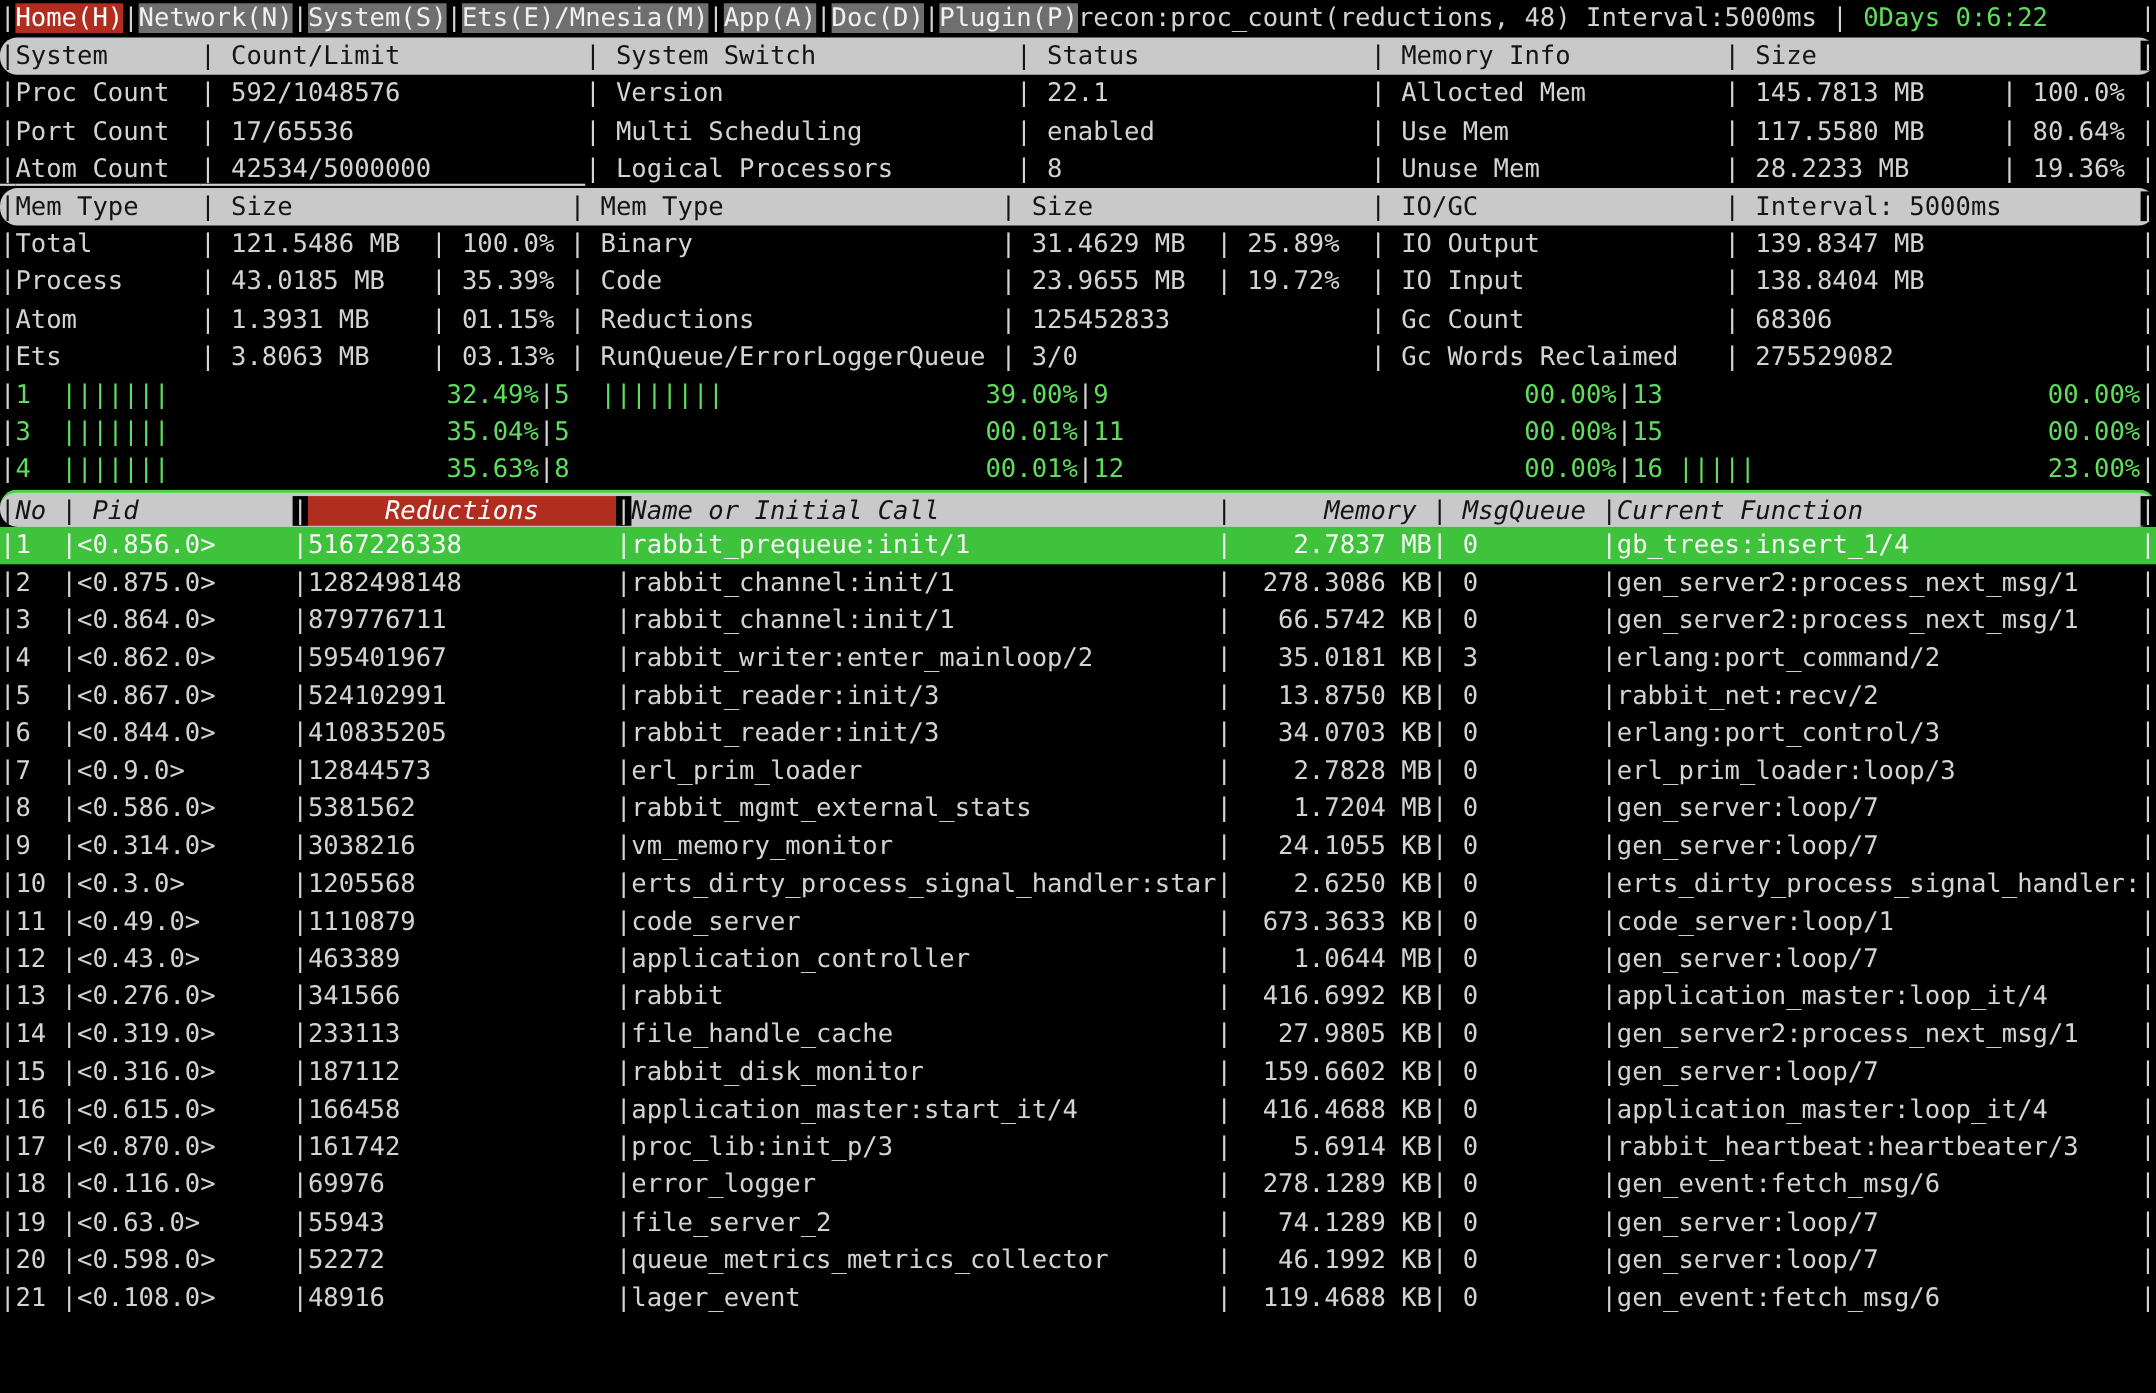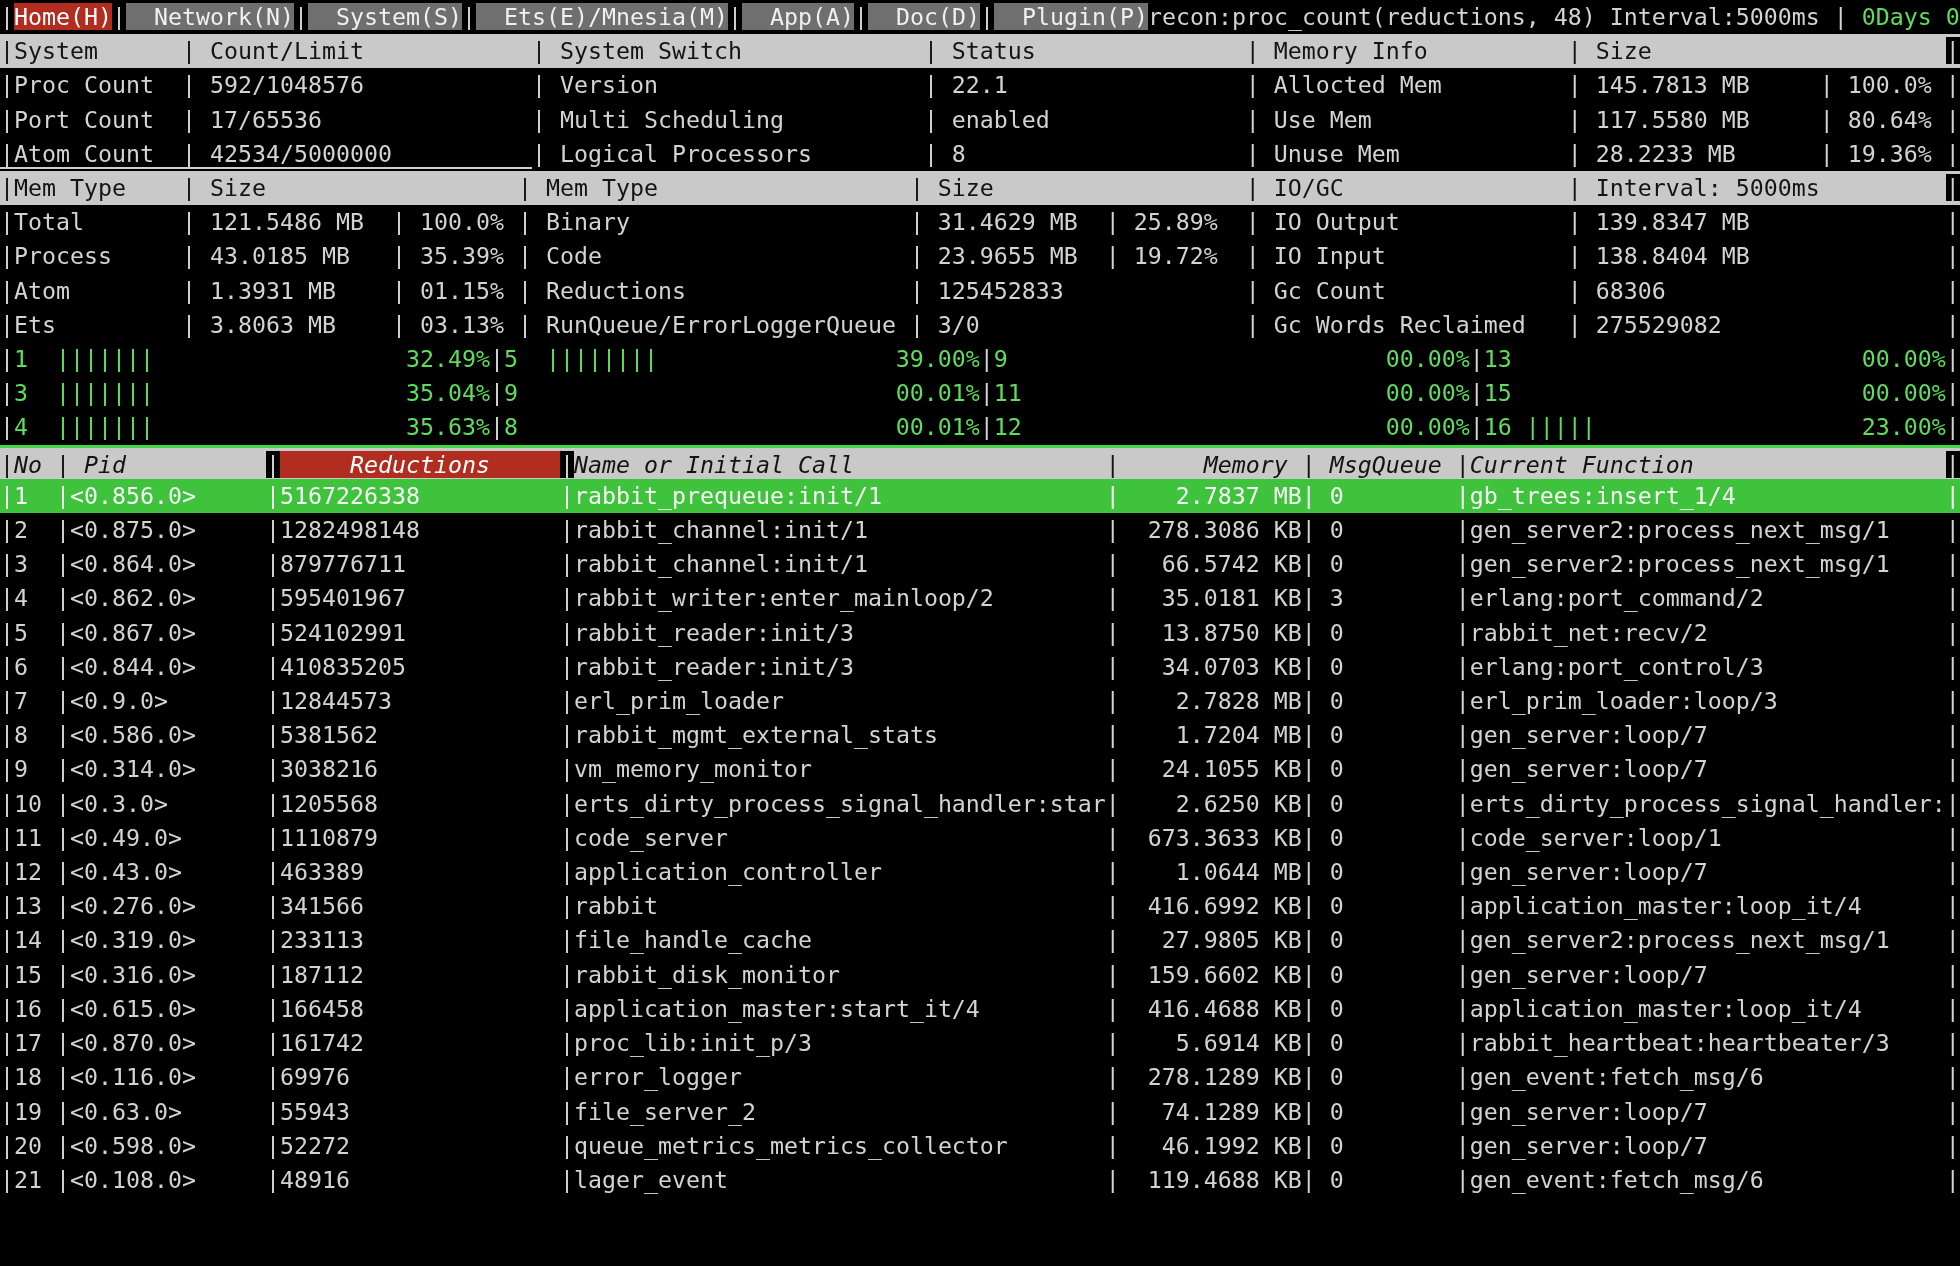--- a/index.html
+++ b/index.html
@@ -26,24 +26,24 @@
     font-size:23.25px;
     color:var(--fg);
   }
   .r{
     height:34.216px;
     line-height:34.216px;
     white-space:pre;
     box-sizing:border-box;
   }
   .r span{white-space:pre;}
-  .tab{background:var(--tab-bg);color:var(--tab-fg);padding-left:28px;}
+  .tab{background:var(--tab-bg);color:var(--tab-fg);}
   .tab-active{background:var(--red);color:var(--red-fg);text-align:right;}
   .green{color:var(--green);text-align:center;}
-  .hrow{background:var(--hdr-bg);color:var(--hdr-fg);}
+  .hrow{background:var(--hdr-bg);color:var(--hdr-fg);border-radius:16px;}
   .wpipe{background:var(--bg);color:var(--fg);}
   .sort{background:var(--red);color:var(--red-fg);}
   .sel{background:var(--sel-bg);}
   .sel span{color:var(--sel-fg);}
   .ul{border-bottom:2px solid #cfcfcf;}
   .topline{border-top:3px solid var(--line);font-style:italic;}
 </style>
 </head>
 <body>
 
@@ -52,21 +52,21 @@
     <div class="r hrow"><span>|System      </span><span>| Count/Limit            </span><span>| System Switch             </span><span>| Status               </span><span>| Memory Info          </span><span>| Size                     </span><span class="wpipe">|</span></div>
     <div class="r"><span>|</span><span>Proc Count  </span><span>| 592/1048576            </span><span>| Version                   </span><span>| 22.1                 </span><span>| Allocted Mem         </span><span>| 145.7813 MB     </span><span>| 100.0% </span><span>|</span></div>
     <div class="r"><span>|</span><span>Port Count  </span><span>| 17/65536               </span><span>| Multi Scheduling          </span><span>| enabled              </span><span>| Use Mem              </span><span>| 117.5580 MB     </span><span>| 80.64% </span><span>|</span></div>
     <div class="r"><span class="ul">|</span><span class="ul">Atom Count  </span><span class="ul">| 42534/5000000          </span><span>| Logical Processors        </span><span>| 8                    </span><span>| Unuse Mem            </span><span>| 28.2233 MB      </span><span>| 19.36% </span><span>|</span></div>
     <div class="r hrow"><span>|Mem Type    </span><span>| Size                  </span><span>| Mem Type                  </span><span>| Size                  </span><span>| IO/GC                </span><span>| Interval: 5000ms         </span><span class="wpipe">|</span></div>
     <div class="r"><span>|</span><span>Total       </span><span>| 121.5486 MB  </span><span>| 100.0% </span><span>| Binary                    </span><span>| 31.4629 MB  </span><span>| 25.89%  </span><span>| IO Output            </span><span>| 139.8347 MB              </span><span>|</span></div>
     <div class="r"><span>|</span><span>Process     </span><span>| 43.0185 MB   </span><span>| 35.39% </span><span>| Code                      </span><span>| 23.9655 MB  </span><span>| 19.72%  </span><span>| IO Input             </span><span>| 138.8404 MB              </span><span>|</span></div>
     <div class="r"><span>|</span><span>Atom        </span><span>| 1.3931 MB    </span><span>| 01.15% </span><span>| Reductions                </span><span>| 125452833             </span><span>| Gc Count             </span><span>| 68306                    </span><span>|</span></div>
     <div class="r"><span>|</span><span>Ets         </span><span>| 3.8063 MB    </span><span>| 03.13% </span><span>| RunQueue/ErrorLoggerQueue </span><span>| 3/0                   </span><span>| Gc Words Reclaimed   </span><span>| 275529082                </span><span>|</span></div>
     <div class="r"><span>|</span><span class="green">1  |||||||                  32.49%</span><span>|</span><span class="green">5  ||||||||                 39.00%</span><span>|</span><span class="green">9                           00.00%</span><span>|</span><span class="green">13                         00.00%</span><span>|</span></div>
-    <div class="r"><span>|</span><span class="green">3  |||||||                  35.04%</span><span>|</span><span class="green">9                           00.01%</span><span>|</span><span class="green">11                          00.00%</span><span>|</span><span class="green">15                         00.00%</span><span>|</span></div>
+    <div class="r"><span>|</span><span class="green">3  |||||||                  35.04%</span><span>|</span><span class="green">5                           00.01%</span><span>|</span><span class="green">11                          00.00%</span><span>|</span><span class="green">15                         00.00%</span><span>|</span></div>
     <div class="r"><span>|</span><span class="green">4  |||||||                  35.63%</span><span>|</span><span class="green">8                           00.01%</span><span>|</span><span class="green">12                          00.00%</span><span>|</span><span class="green">16 |||||                   23.00%</span><span>|</span></div>
     <div class="r hrow topline"><span>|No | Pid          </span><span class="wpipe">|</span><span class="sort">     Reductions     </span><span class="wpipe">|</span><span>Name or Initial Call                  </span><span>|      Memory </span><span>| MsgQueue </span><span>|Current Function                  </span><span class="wpipe">|</span></div>
     <div class="r sel"><span>|</span><span>1  </span><span>|</span><span>&lt;0.856.0&gt;     </span><span>|</span><span>5167226338          </span><span>|</span><span>rabbit_prequeue:init/1                </span><span>|</span><span>    2.7837 MB</span><span>|</span><span> 0        </span><span>|</span><span>gb_trees:insert_1/4               </span><span>|</span></div>
     <div class="r"><span>|</span><span>2  </span><span>|</span><span>&lt;0.875.0&gt;     </span><span>|</span><span>1282498148          </span><span>|</span><span>rabbit_channel:init/1                 </span><span>|</span><span>  278.3086 KB</span><span>|</span><span> 0        </span><span>|</span><span>gen_server2:process_next_msg/1    </span><span>|</span></div>
     <div class="r"><span>|</span><span>3  </span><span>|</span><span>&lt;0.864.0&gt;     </span><span>|</span><span>879776711           </span><span>|</span><span>rabbit_channel:init/1                 </span><span>|</span><span>   66.5742 KB</span><span>|</span><span> 0        </span><span>|</span><span>gen_server2:process_next_msg/1    </span><span>|</span></div>
     <div class="r"><span>|</span><span>4  </span><span>|</span><span>&lt;0.862.0&gt;     </span><span>|</span><span>595401967           </span><span>|</span><span>rabbit_writer:enter_mainloop/2        </span><span>|</span><span>   35.0181 KB</span><span>|</span><span> 3        </span><span>|</span><span>erlang:port_command/2             </span><span>|</span></div>
     <div class="r"><span>|</span><span>5  </span><span>|</span><span>&lt;0.867.0&gt;     </span><span>|</span><span>524102991           </span><span>|</span><span>rabbit_reader:init/3                  </span><span>|</span><span>   13.8750 KB</span><span>|</span><span> 0        </span><span>|</span><span>rabbit_net:recv/2                 </span><span>|</span></div>
     <div class="r"><span>|</span><span>6  </span><span>|</span><span>&lt;0.844.0&gt;     </span><span>|</span><span>410835205           </span><span>|</span><span>rabbit_reader:init/3                  </span><span>|</span><span>   34.0703 KB</span><span>|</span><span> 0        </span><span>|</span><span>erlang:port_control/3             </span><span>|</span></div>
     <div class="r"><span>|</span><span>7  </span><span>|</span><span>&lt;0.9.0&gt;       </span><span>|</span><span>12844573            </span><span>|</span><span>erl_prim_loader                       </span><span>|</span><span>    2.7828 MB</span><span>|</span><span> 0        </span><span>|</span><span>erl_prim_loader:loop/3            </span><span>|</span></div>
     <div class="r"><span>|</span><span>8  </span><span>|</span><span>&lt;0.586.0&gt;     </span><span>|</span><span>5381562             </span><span>|</span><span>rabbit_mgmt_external_stats            </span><span>|</span><span>    1.7204 MB</span><span>|</span><span> 0        </span><span>|</span><span>gen_server:loop/7                 </span><span>|</span></div>

